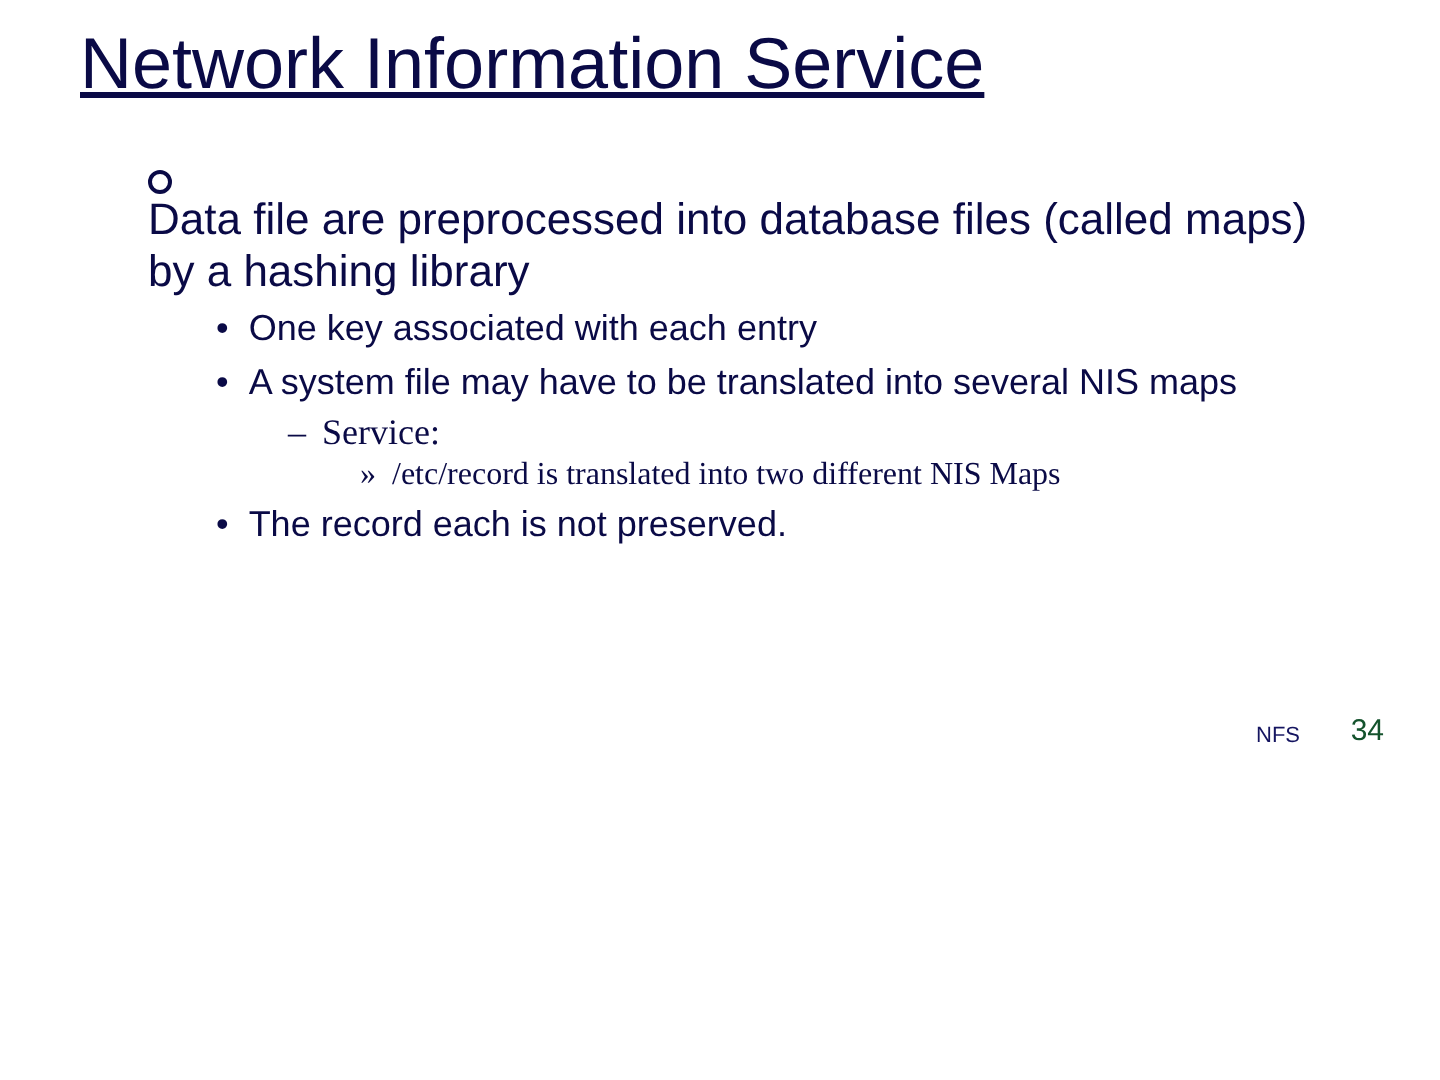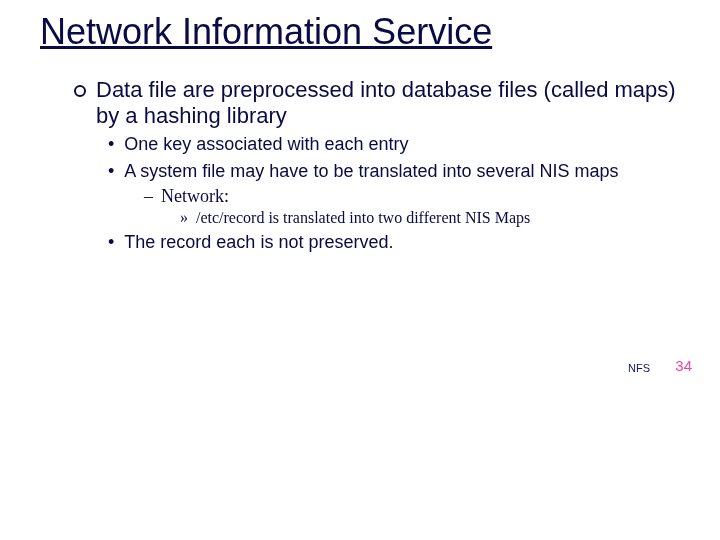--- a/index.html
+++ b/index.html
@@ -39,20 +39,21 @@
     box-sizing: border-box;
     margin-right: 10px;
     margin-top: 8px;
     flex: 0 0 auto;
   }
   .lvl2 {
     font-size: 22px;
     margin: 4px 0 4px 34px;
     display: flex;
     align-items: flex-start;
+    flex-direction: column;
   }
   .bullet-circ {
     width: 12px;
     height: 12px;
     border-radius: 50%;
     border: 2px solid #0a0a46;
     box-sizing: border-box;
     margin-right: 10px;
     margin-top: 8px;
     flex: 0 0 auto;
@@ -107,21 +108,21 @@
     font-family: Arial, Helvetica, sans-serif;
     font-size: 11px;
     color: #151560;
   }
   .footer-pagenum {
     position: absolute;
     right: 28px;
     bottom: 18px;
     font-family: Arial, Helvetica, sans-serif;
     font-size: 15px;
-    color: #ec4899;
+    color: #14532d;
   }
   .wrap { flex: 1 1 auto; }
 </style>
 </head>
 <body>
 
 <div class="slide">
 
   <h1 class="title">Network Information Service</h1>
 
@@ -136,21 +137,21 @@
     <span class="wrap">One key associated with each entry</span>
   </div>
 
   <div class="lvl3">
     <span class="bullet-dot">•</span>
     <span class="wrap">A system file may have to be translated into several NIS maps</span>
   </div>
 
   <div class="lvl4">
     <span class="bullet-dash">–</span>
-    <span class="wrap">Network:</span>
+    <span class="wrap">Service:</span>
   </div>
 
   <div class="lvl5">
     <span class="bullet-raquo">»</span>
     <span class="wrap">/etc/record is translated into two different NIS Maps</span>
   </div>
 
 
   <div class="lvl3">
     <span class="bullet-dot">•</span>

